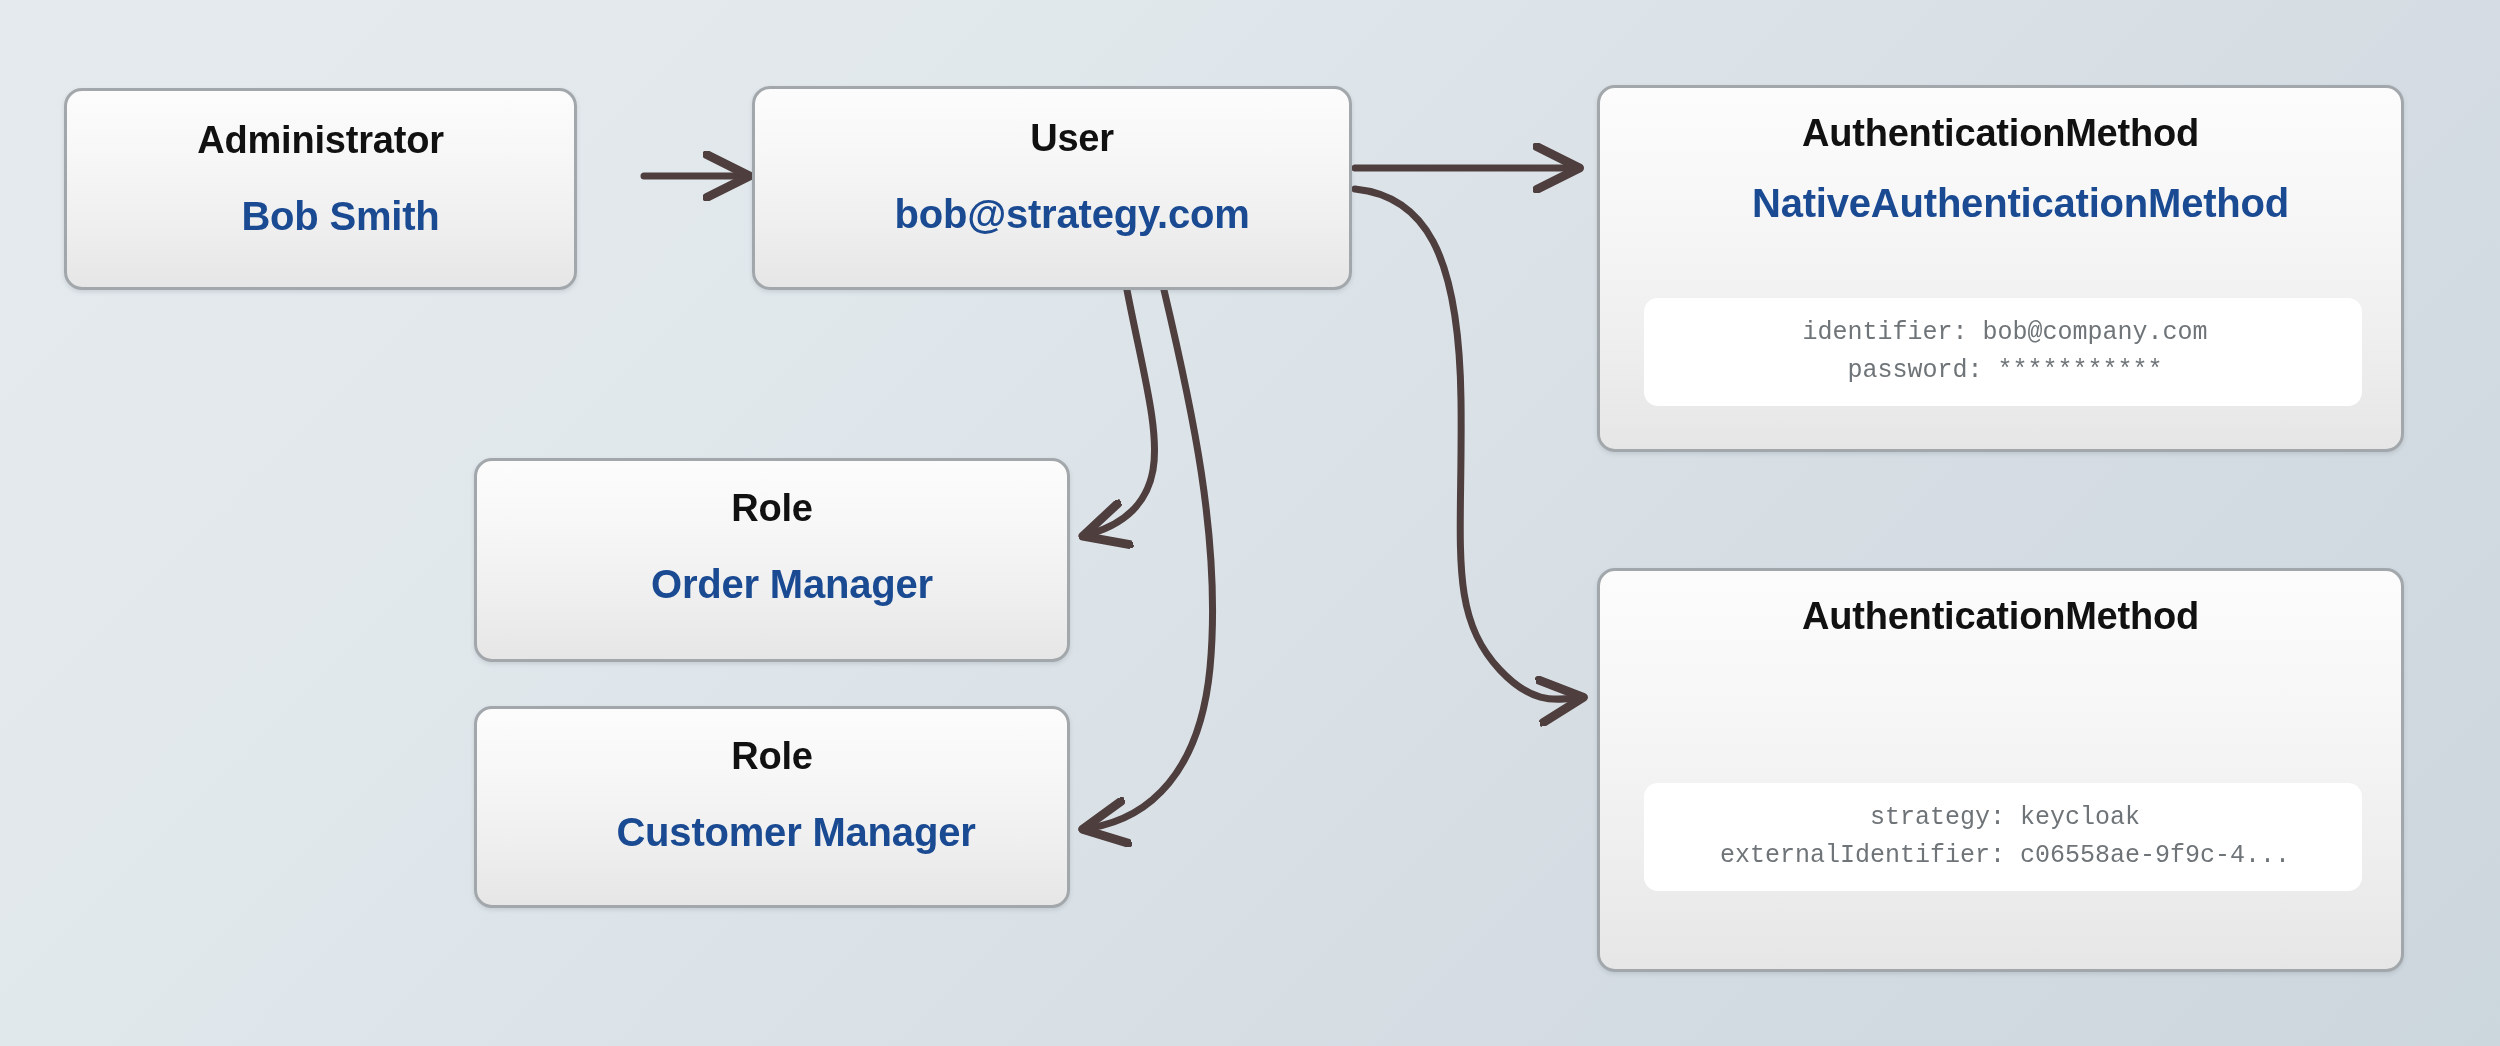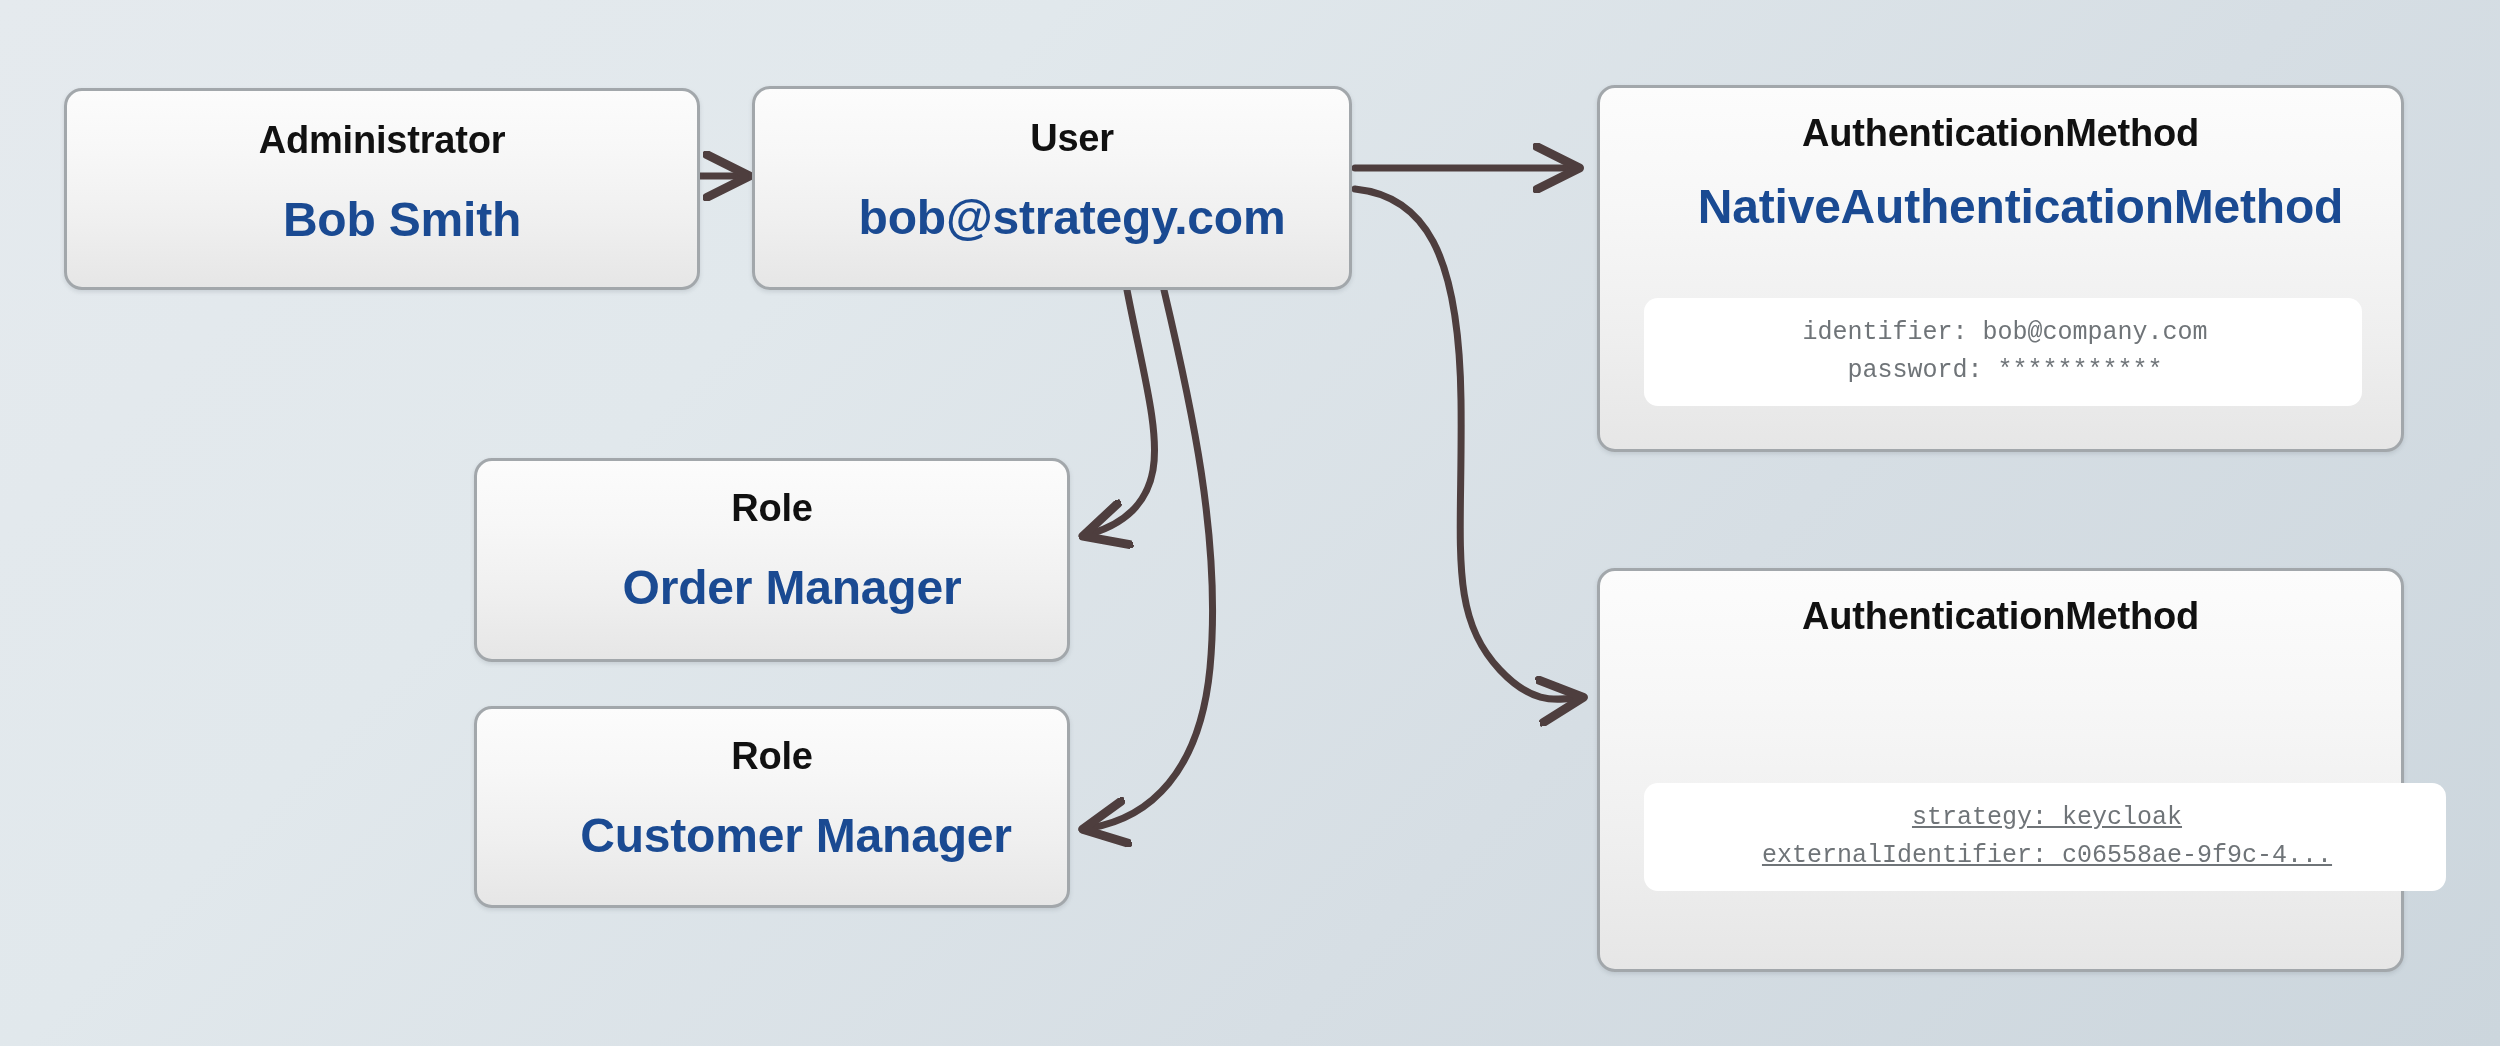--- a/index.html
+++ b/index.html
@@ -45,21 +45,21 @@
   .node-type {
     font-size: 38px;
     font-weight: bold;
     color: #111111;
     letter-spacing: -0.2px;
     line-height: 1.05;
     white-space: nowrap;
   }
 
   .node-label {
-    font-size: 48px;
+    font-size: 40px;
     font-weight: bold;
     color: #1a4a92;
     letter-spacing: -0.2px;
     line-height: 1.05;
     white-space: nowrap;
     margin-left: 40px;
   }
 
   
   .node-details {
@@ -72,21 +72,21 @@
     font-size: 25px;
     color: #6f7478;
     line-height: 1.52;
     padding: 16px 22px 16px 26px;
     white-space: nowrap;
     overflow: hidden;
   }
   .node-details .det-row { display: block; text-align: center; }
 
   
-  #node-administrator { left: 64px;   top: 88px;  width: 636px;  height: 202px; }
+  #node-administrator { left: 64px;   top: 88px;  width: 513px;  height: 202px; }
   #node-administrator .node-type  { margin-top: 30px; }
   #node-administrator .node-label { margin-top: 34px; }
 
   #node-user { left: 752px;  top: 86px;  width: 600px;  height: 204px; }
   #node-user .node-type  { margin-top: 30px; padding-left: 40px; }
   #node-user .node-label { margin-top: 34px; }
 
   #node-role-order { left: 474px; top: 458px; width: 596px; height: 204px; }
   #node-role-order .node-type  { margin-top: 28px; }
   #node-role-order .node-label { margin-top: 34px; }
@@ -96,21 +96,21 @@
   #node-role-customer .node-label { margin-top: 34px; padding-left: 8px; }
 
   #node-auth-native { left: 1597px; top: 85px; width: 807px; height: 367px; }
   #node-auth-native .node-type  { margin-top: 26px; }
   #node-auth-native .node-label { margin-top: 28px; }
   #node-auth-native .node-details { left: 44px; top: 210px; width: 718px; height: 108px; }
 
   #node-auth-external { left: 1597px; top: 568px; width: 807px; height: 404px; }
   #node-auth-external .node-type  { margin-top: 26px; }
   #node-auth-external .node-label { margin-top: 28px; }
-  #node-auth-external .node-details { left: 44px; top: 212px; width: 802px; height: 108px; text-decoration: underline; }
+  #node-auth-external .node-details { left: 44px; top: 212px; width: 718px; height: 108px; }
 </style>
 </head>
 <body>
 
 <div id="canvas">
 
   <svg id="edges" viewBox="0 0 2500 1046" width="2500" height="1046" xmlns="http://www.w3.org/2000/svg">
     <defs>
       <marker id="arrowhead" viewBox="0 0 12 12" refX="9.2" refY="6" markerWidth="7.2" markerHeight="7.2" orient="auto-start-reverse">
         <path d="M 0.8 0.9 L 11 6 L 0.8 11.1" fill="none" stroke="#4e3e3e" stroke-width="2.1" stroke-linecap="round" stroke-linejoin="round"></path>

